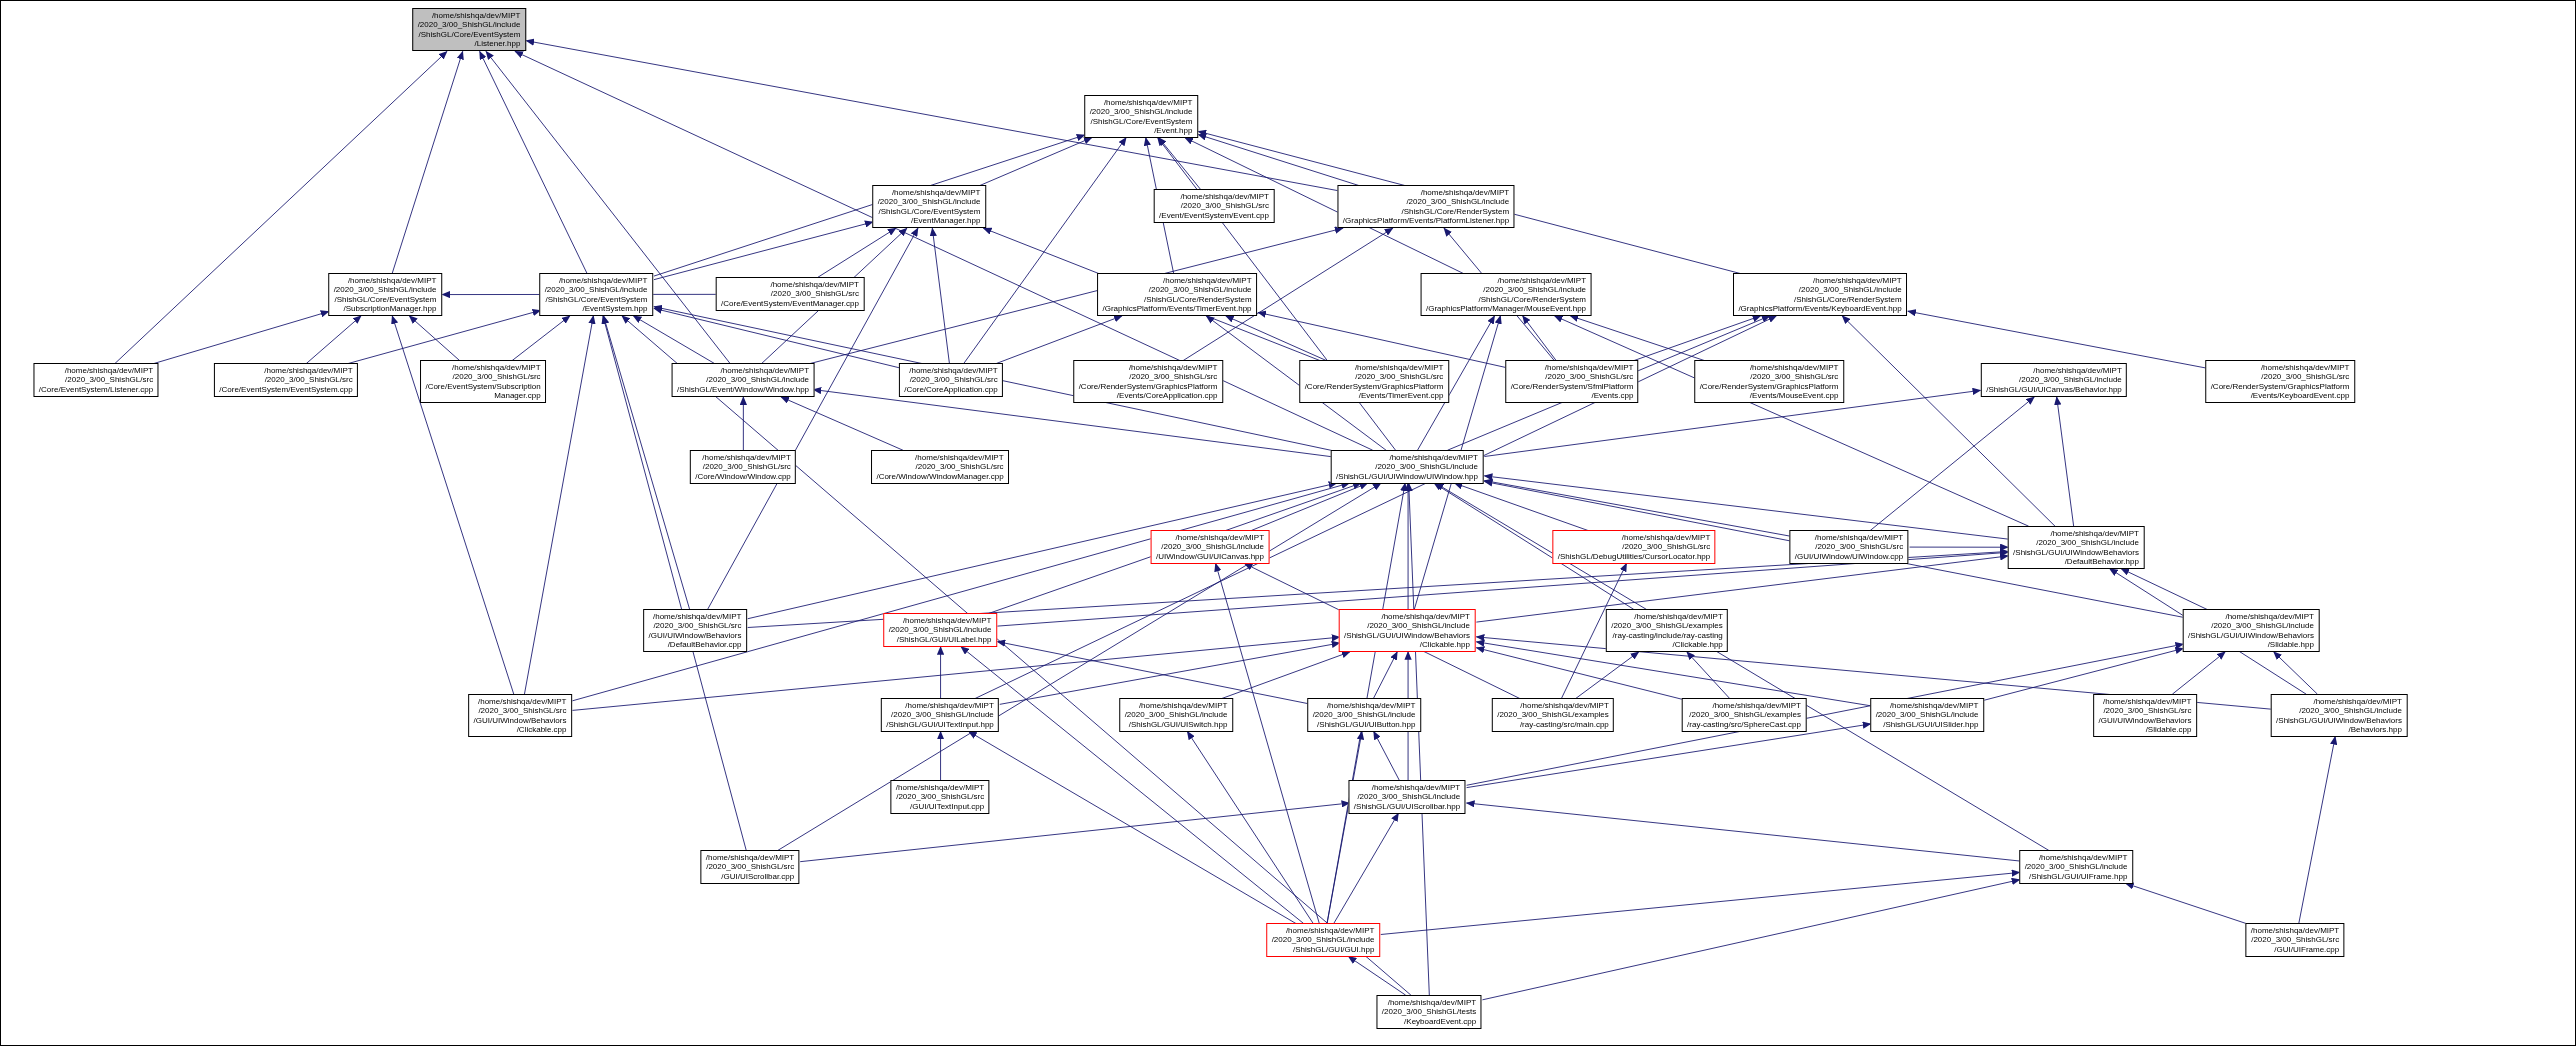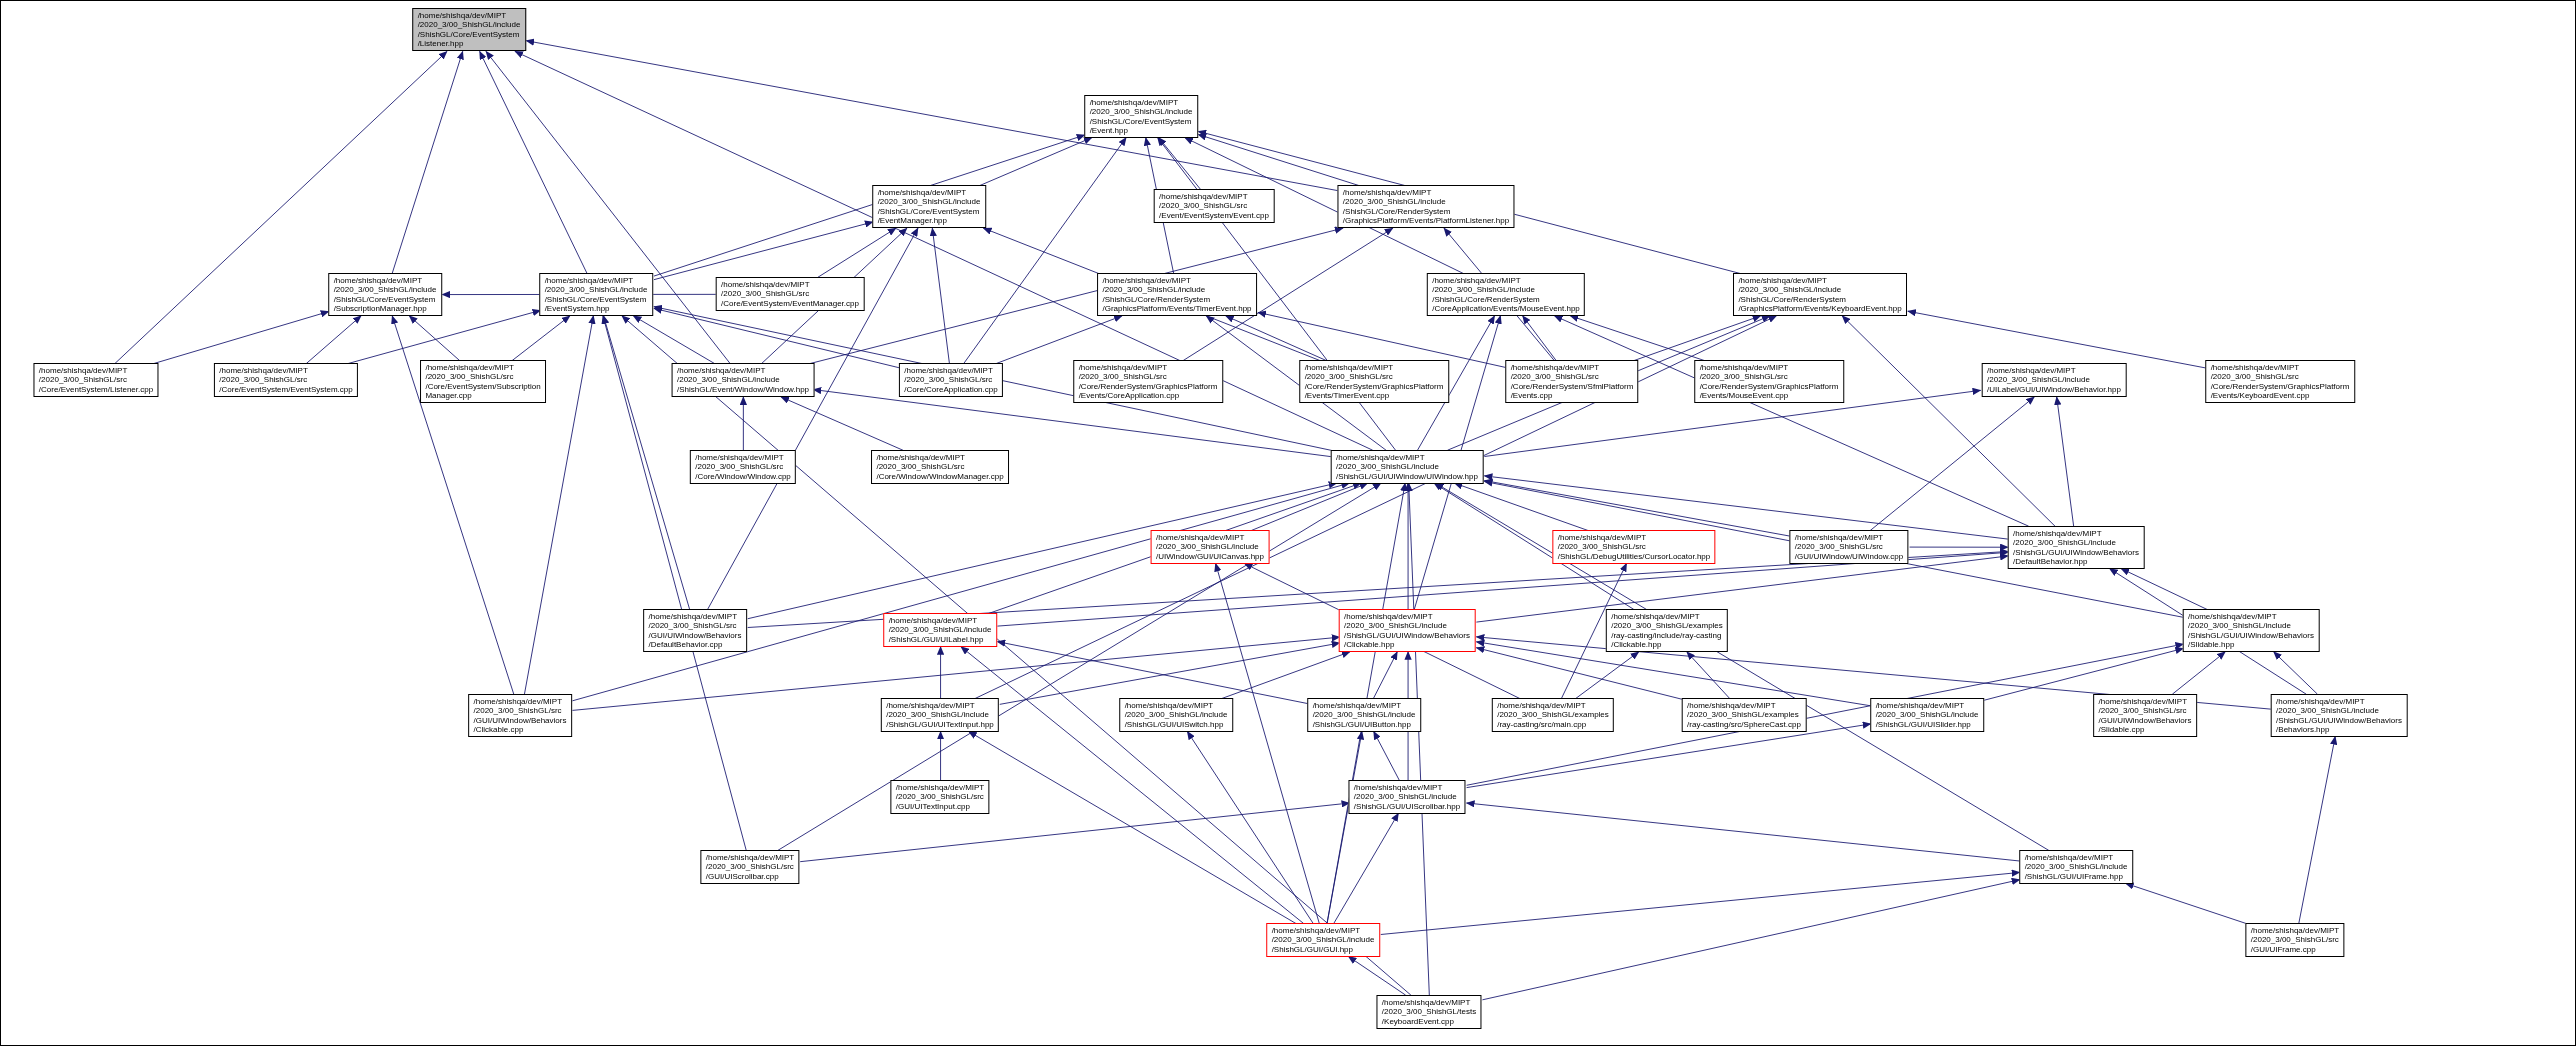--- a/index.html
+++ b/index.html
@@ -13,21 +13,21 @@
   }
   #edges { position: absolute; left: 0; top: 0; z-index: 1; }
   .edge { stroke: #191970; stroke-width: 1.2; fill: none; }
   #nodes-layer { position: absolute; left: 0; top: 0; width: 100%; height: 100%; z-index: 2; }
   .node {
     position: absolute;
     transform: translateX(-50%);
     background: #ffffff;
     border: 0.7px solid #000000;
     padding: 1.5px 4.4px;
-    text-align: left;
+    text-align: right;
     color: #000000;
   }
   .node .nl { font-size: 8px; line-height: 9.5px; white-space: nowrap; }
   .node.main { background: #bfbfbf; }
   .node.truncated { border-color: #ff0000; }
 </style>
 </head>
 <body>
 
 <div id="stage" style="width: 2576px; height: 1046px;">
@@ -200,21 +200,21 @@
       <div class="node" style="left: 1176px; top: 272px;">
         <div class="nl">/home/shishqa/dev/MIPT</div>
         <div class="nl">/2020_3/00_ShishGL/include</div>
         <div class="nl">/ShishGL/Core/RenderSystem</div>
         <div class="nl">/GraphicsPlatform/Events/TimerEvent.hpp</div>
       </div>
       <div class="node" style="left: 1505px; top: 272px;">
         <div class="nl">/home/shishqa/dev/MIPT</div>
         <div class="nl">/2020_3/00_ShishGL/include</div>
         <div class="nl">/ShishGL/Core/RenderSystem</div>
-        <div class="nl">/CoreApplication/Events/MouseEvent.hpp</div>
+        <div class="nl">/GraphicsPlatform/Manager/MouseEvent.hpp</div>
       </div>
       <div class="node" style="left: 1819px; top: 272px;">
         <div class="nl">/home/shishqa/dev/MIPT</div>
         <div class="nl">/2020_3/00_ShishGL/include</div>
         <div class="nl">/ShishGL/Core/RenderSystem</div>
         <div class="nl">/GraphicsPlatform/Events/KeyboardEvent.hpp</div>
       </div>
       <div class="node" style="left: 95px; top: 362px;">
         <div class="nl">/home/shishqa/dev/MIPT</div>
         <div class="nl">/2020_3/00_ShishGL/src</div>
@@ -261,21 +261,21 @@
       </div>
       <div class="node" style="left: 1768px; top: 359px;">
         <div class="nl">/home/shishqa/dev/MIPT</div>
         <div class="nl">/2020_3/00_ShishGL/src</div>
         <div class="nl">/Core/RenderSystem/GraphicsPlatform</div>
         <div class="nl">/Events/MouseEvent.cpp</div>
       </div>
       <div class="node" style="left: 2053px; top: 362px;">
         <div class="nl">/home/shishqa/dev/MIPT</div>
         <div class="nl">/2020_3/00_ShishGL/include</div>
-        <div class="nl">/UILabel/GUI/UIWindow/Behavior.hpp</div>
+        <div class="nl">/ShishGL/GUI/UICanvas/Behavior.hpp</div>
       </div>
       <div class="node" style="left: 2279px; top: 359px;">
         <div class="nl">/home/shishqa/dev/MIPT</div>
         <div class="nl">/2020_3/00_ShishGL/src</div>
         <div class="nl">/Core/RenderSystem/GraphicsPlatform</div>
         <div class="nl">/Events/KeyboardEvent.cpp</div>
       </div>
       <div class="node" style="left: 742px; top: 449px;">
         <div class="nl">/home/shishqa/dev/MIPT</div>
         <div class="nl">/2020_3/00_ShishGL/src</div>

